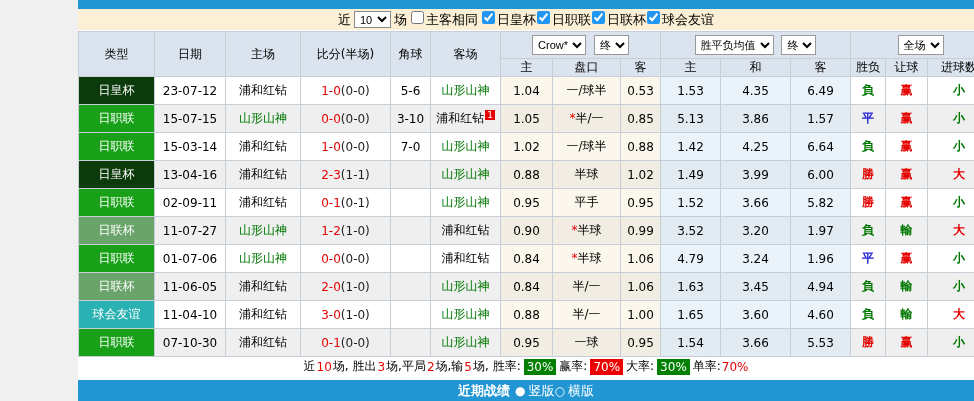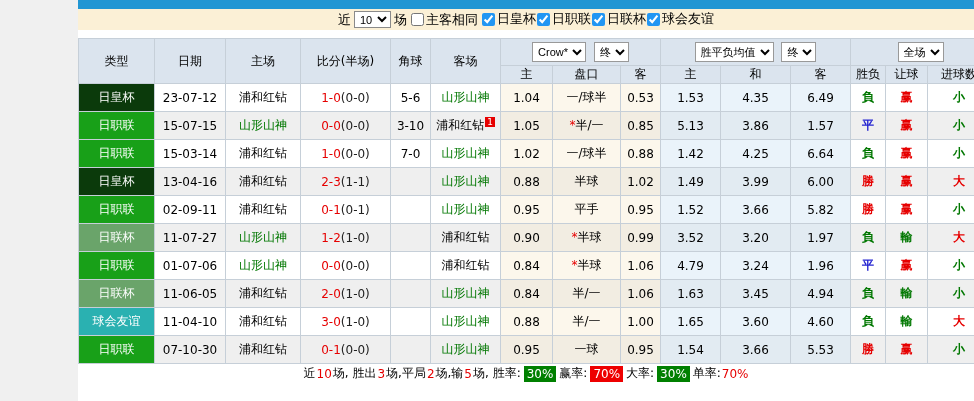--- a/index.html
+++ b/index.html
@@ -18,25 +18,25 @@
   .topbar { height: 9px; background: #2196d3; }
   .controls {
     height: 21px; background: #fbf0d6;
     display: flex; align-items: center; justify-content: center;
     font-size: 13px; color: #000; gap: 3px;
   }
   .controls select {
     font-size: 11px; height: 17px; background: #fff;
     border: 1px solid #8a8a8a; padding: 0 1px;
   }
-  .controls label { display: inline-flex; align-items: center; gap: 1px; cursor: pointer; }
+  .controls label { display: inline-flex; gap: 1px; cursor: pointer; }
   .controls input[type=checkbox] {
     width: 13px; height: 13px; margin: 0 1px; accent-color: #2196f3;
   }
-  .tablewrap { width: 896px; overflow: hidden; margin-top: 8px; }
+  .tablewrap { width: 896px; overflow: hidden; margin-top: 1px; }
   table {
     border-collapse: collapse; table-layout: fixed; width: 912px;
     font-size: 12px; color: #000;
   }
   th, td {
     border: 1px solid #c6cfd8; text-align: center;
     padding: 0; white-space: nowrap; overflow: hidden;
   }
   thead th { background: #dbe4ee; font-weight: normal; }
   thead tr.grp-row th { height: 27px; }
@@ -348,13 +348,23 @@
       <span class="sk"> 场, 胜率: </span>
       <span class="sbg">30%</span>
       <span class="sk"> 赢率: </span>
       <span class="sbr">70%</span>
       <span class="sk"> 大率: </span>
       <span class="sbg">30%</span>
       <span class="sk"> 单率: </span>
       <span class="sr">70%</span>
     </div>
 
+  <div class="footer">
+    <span class="title">近期战绩</span>
+    <span id="layout-options"><label>
+          <span class="radio">●</span>
+          <span>竖版</span>
+        </label><label>
+          <span class="radio">○</span>
+          <span>横版</span>
+        </label></span>
+  </div>
 </div>
 
 </body></html>

